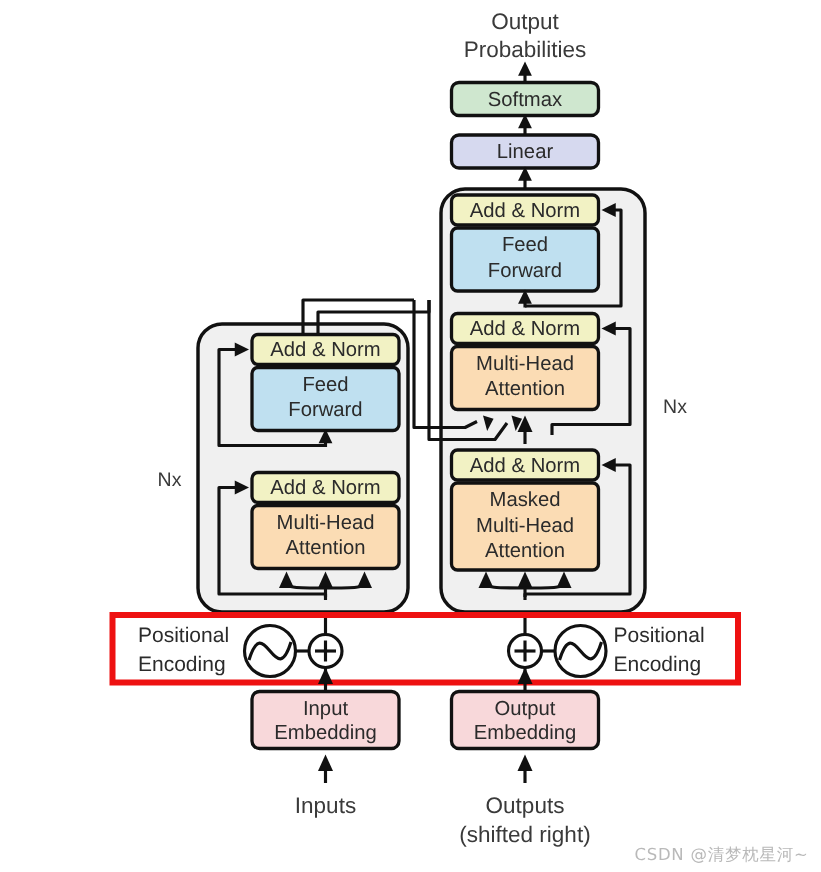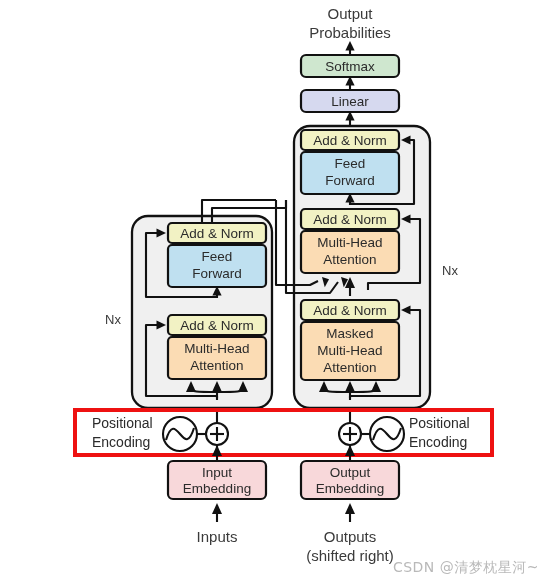--- a/index.html
+++ b/index.html
@@ -72,21 +72,21 @@
     stroke-width: 2.1;
   }
   .redbox {
     fill: none;
     stroke-width: 4;
   }
   #watermark {
     position: absolute;
     right: 8px;
     bottom: 4px;
-    font-size: 14px;
+    font-size: 11px;
     color: #b9b9b9;
     font-family: "DejaVu Sans", sans-serif;
     white-space: nowrap;
     letter-spacing: 0.5px;
   }
 </style>
 </head>
 <body>
 
 <div id="page">

